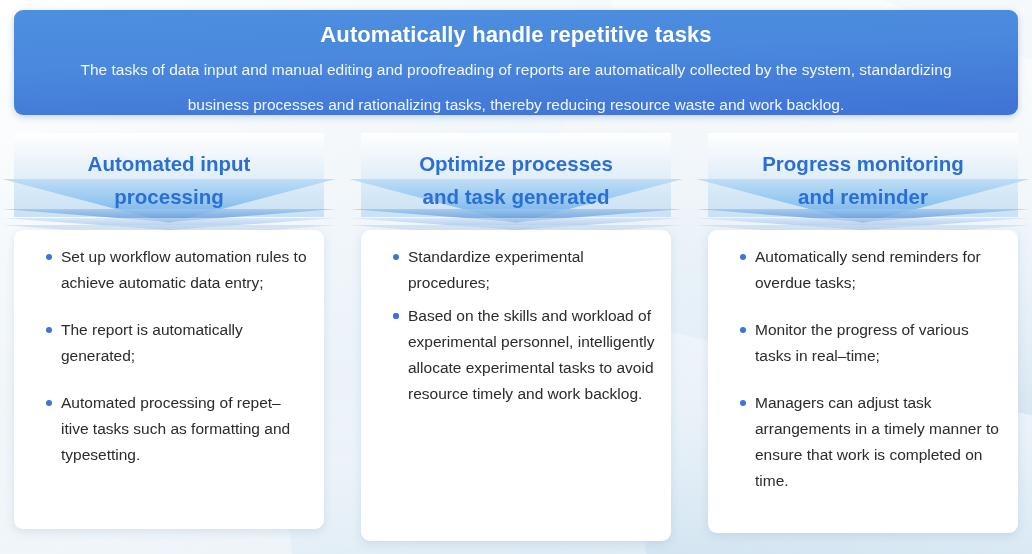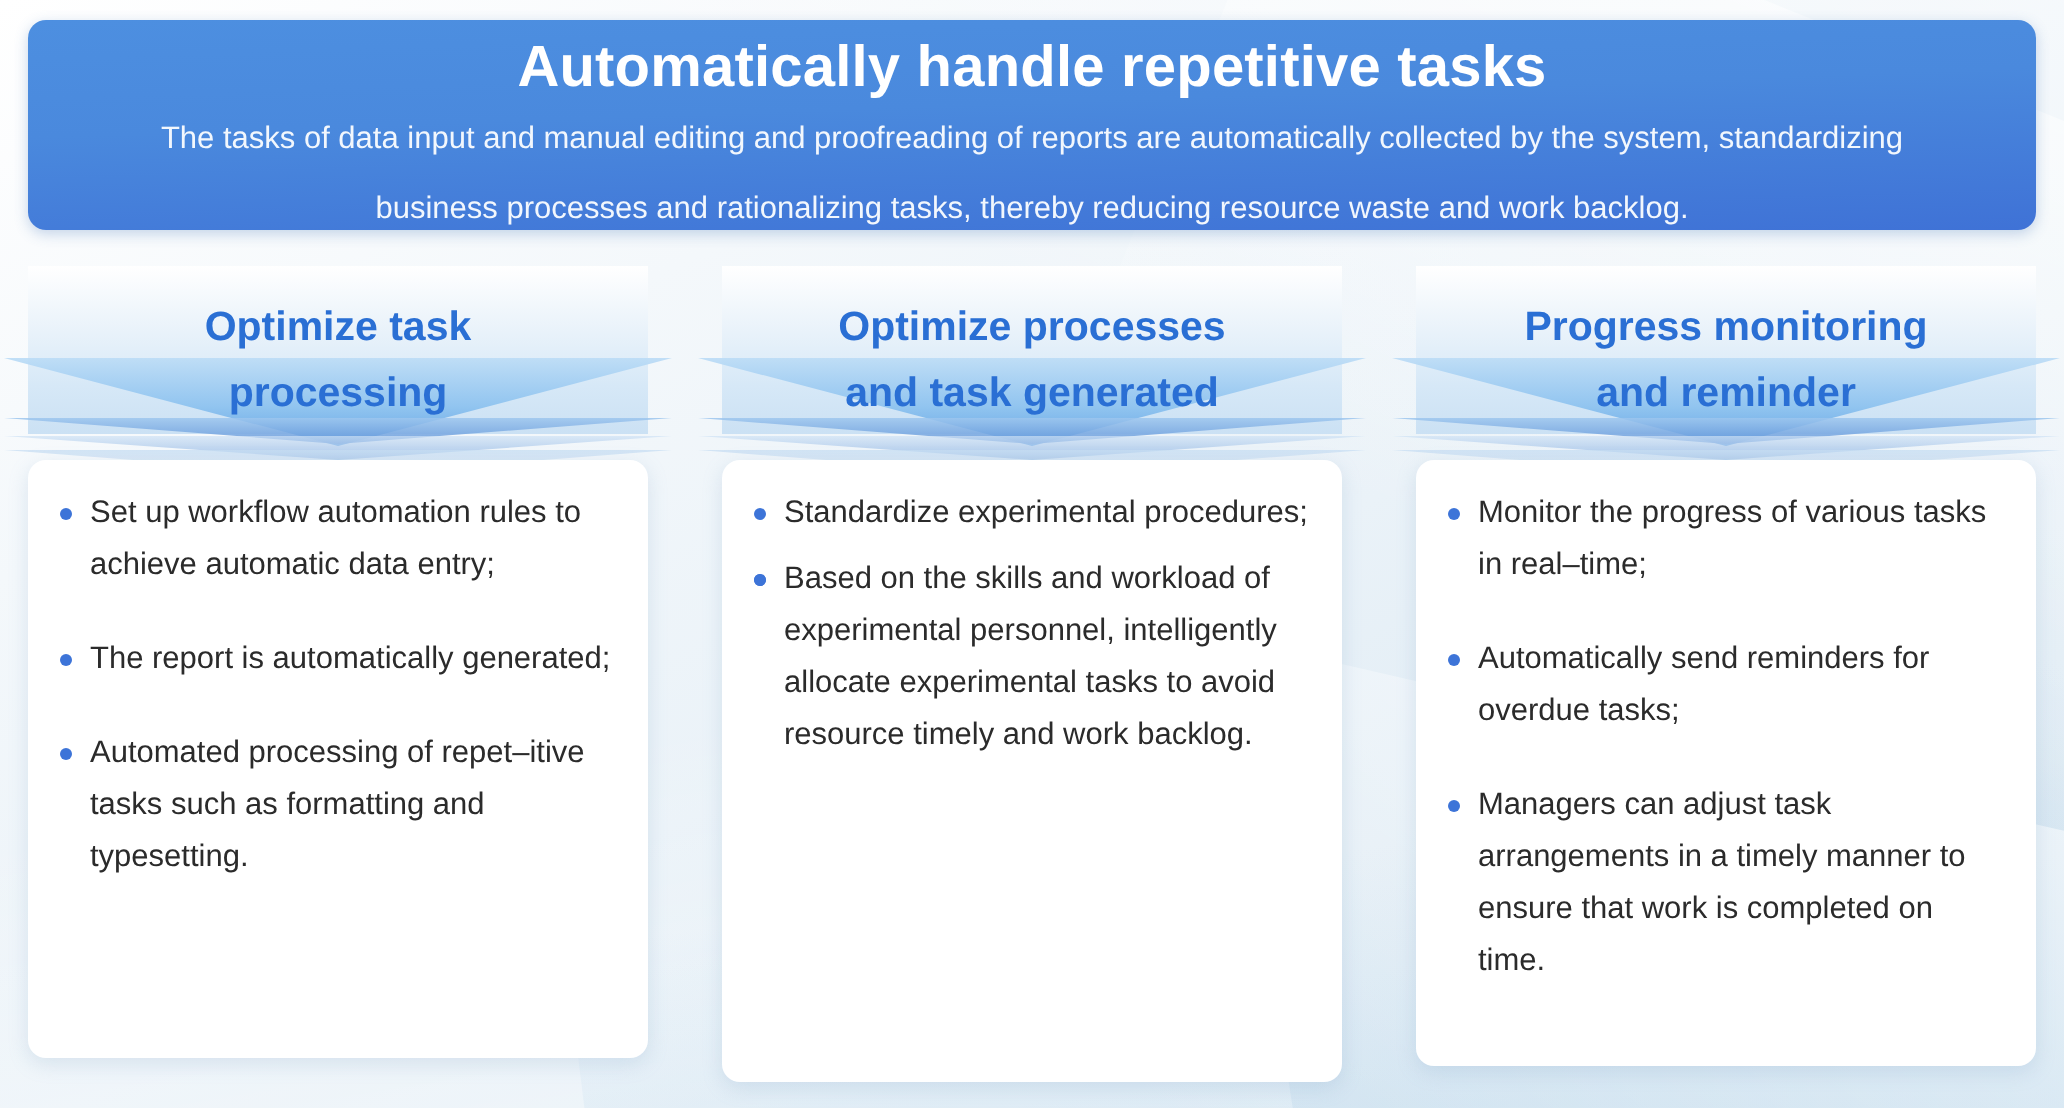--- a/index.html
+++ b/index.html
@@ -74,21 +74,21 @@
     height: 105px;
     border-radius: 9px;
     background: linear-gradient(178deg, #4d8fe0 0%, #4a89dd 42%, #3f72d6 100%);
     box-shadow: 0 2px 7px rgba(70,120,185,0.30);
     box-sizing: border-box;
     padding: 9px 34px 0 34px;
     text-align: center;
     color: #ffffff;
   }
   #banner-title {
-    font-size: 29px;
+    font-size: 22px;
     font-weight: bold;
     letter-spacing: .1px;
     line-height: 31px;
     margin: 0 0 2px 0;
     color: #ffffff;
   }
   #banner-sub {
     font-size: 15.5px;
     line-height: 35px;
     color: #f2f7fd;
@@ -168,21 +168,21 @@
     z-index: 5;
     white-space: pre-line;
   }
 
   
   .col-card {
     position: relative;
     background: #ffffff;
     border-radius: 9px;
     box-shadow: 0 3px 10px rgba(122,160,196,0.22);
-    padding: 14px 16px 18px 14px;
+    padding: 14px 16px 18px 30px;
     box-sizing: border-box;
     flex: 1 1 auto;
     margin-top: -9px;
     z-index: 2;
   }
   .col-card.tall  { margin-bottom: 10px; }
   .col-card.short { margin-bottom: 22px; }
 
   ul.points {
     list-style: none;
@@ -227,21 +227,21 @@
 
   <div id="columns">
 
     <div class="column">
       <div class="col-head">
         <div class="head-wash"></div>
         <div class="chev chev-1"></div>
         <div class="chev chev-2"></div>
         <div class="chev chev-3"></div>
         <div class="chev chev-4"></div>
-        <div class="col-title">Optimize task
+        <div class="col-title">Automated input
 processing</div>
       </div>
       <div class="col-card short">
         <ul class="points spaced">
           <li><span class="dot"></span><span>Set up workflow automation rules to achieve automatic data entry;</span></li>
           <li><span class="dot"></span><span>The report is automatically generated;</span></li>
           <li><span class="dot"></span><span>Automated processing of repet–itive tasks such as formatting and typesetting.</span></li>
         </ul>
       </div>
     </div>
@@ -270,21 +270,21 @@
         <div class="head-wash"></div>
         <div class="chev chev-1"></div>
         <div class="chev chev-2"></div>
         <div class="chev chev-3"></div>
         <div class="chev chev-4"></div>
         <div class="col-title">Progress monitoring
 and reminder</div>
       </div>
       <div class="col-card short">
         <ul class="points spaced">
+          <li><span class="dot"></span><span>Automatically send reminders for overdue tasks;</span></li>
           <li><span class="dot"></span><span>Monitor the progress of various tasks in real–time;</span></li>
-          <li><span class="dot"></span><span>Automatically send reminders for overdue tasks;</span></li>
           <li><span class="dot"></span><span>Managers can adjust task arrangements in a timely manner to ensure that work is completed on time.</span></li>
         </ul>
       </div>
     </div>
 
   </div>
 </div>
 
 </body></html>

